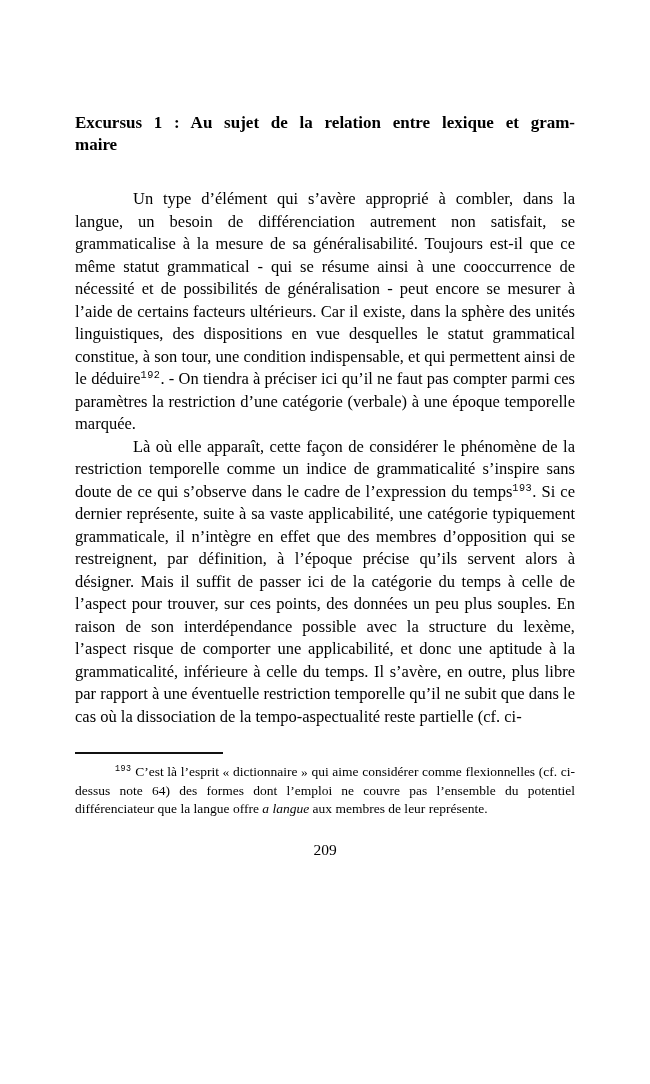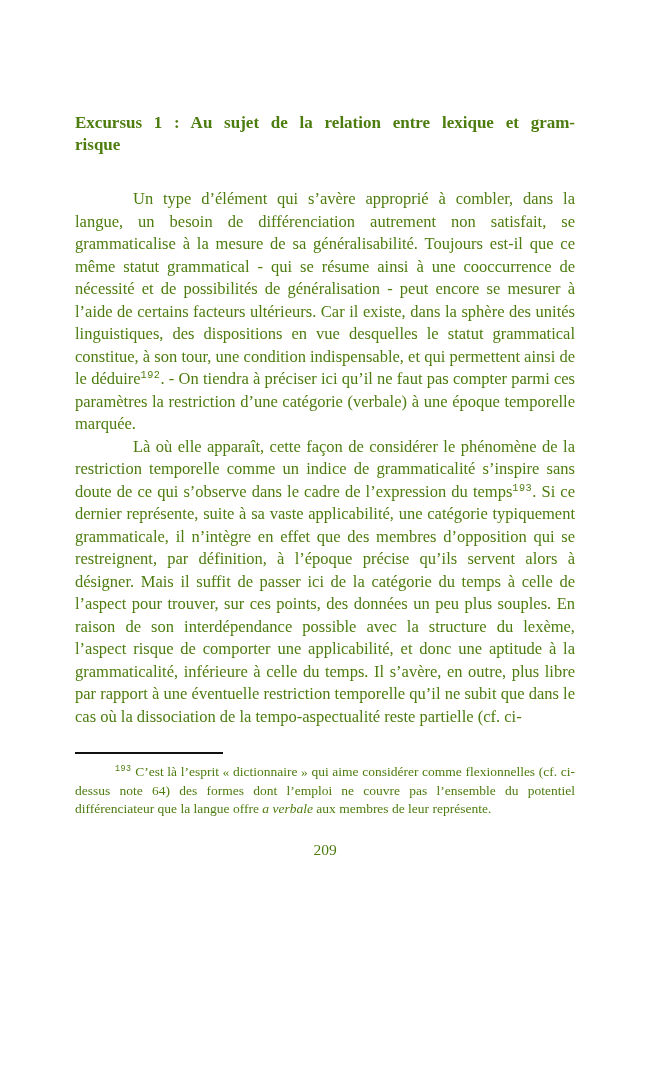--- a/index.html
+++ b/index.html
@@ -5,21 +5,21 @@
   html, body {
     margin: 0;
     padding: 0;
     background: #ffffff;
   }
   .page {
     position: relative;
     width: 650px;
     height: 1084px;
     background: #ffffff;
-    color: #4d7c0f;
+    color: #000000;
     font-family: "Liberation Serif", "DejaVu Serif", serif;
     overflow: hidden;
     box-sizing: border-box;
   }
   .content {
     position: absolute;
     top: 112px;
     left: 75px;
     width: 500px;
   }
@@ -76,29 +76,29 @@
   }
 </style>
 </head>
 <body>
 
 <div class="page">
   <div class="content">
 
     <h1 class="heading">
       <span class="h-line justify-last">Excursus 1 : Au sujet de la relation entre lexique et gram-</span>
-      <span class="h-line">risque</span>
+      <span class="h-line">maire</span>
     </h1>
 
     <p class="body-para"><span>Un type d’élément qui s’avère approprié à combler, dans la langue, un besoin de différenciation autrement non satisfait, se grammaticalise à la mesure de sa généralisabilité. Toujours est-il que ce même statut grammatical - qui se résume ainsi à une cooccurrence de nécessité et de possibilités de généralisation - peut encore se mesurer à l’aide de certains facteurs ultérieurs. Car il existe, dans la sphère des unités linguistiques, des dispositions en vue desquelles le statut grammatical constitue, à son tour, une condition indispensable, et qui permettent ainsi de le déduire</span><sup class="fn-ref">192</sup><span>. - On tiendra à préciser ici qu’il ne faut pas compter parmi ces paramètres la restriction d’une catégorie (verbale) à une époque temporelle marquée.</span></p>
 
     <p class="body-para"><span>Là où elle apparaît, cette façon de considérer le phénomène de la restriction temporelle comme un indice de grammaticalité s’inspire sans doute de ce qui s’observe dans le cadre de l’expression du temps</span><sup class="fn-ref">193</sup><span>. Si ce dernier représente, suite à sa vaste applicabilité, une catégorie typiquement grammaticale, il n’intègre en effet que des membres d’opposition qui se restreignent, par définition, à l’époque précise qu’ils servent alors à désigner. Mais il suffit de passer ici de la catégorie du temps à celle de l’aspect pour trouver, sur ces points, des données un peu plus souples. En raison de son interdépendance possible avec la structure du lexème, l’aspect risque de comporter une applicabilité, et donc une aptitude à la grammaticalité, inférieure à celle du temps. Il s’avère, en outre, plus libre par rapport à une éventuelle restriction temporelle qu’il ne subit que dans le cas où la dissociation de la tempo-aspectualité reste partielle (cf. ci-</span></p>
 
     <div class="footnote-rule"></div>
 
     <div class="footnotes">
-      <p class="footnote"><sup class="fn-ref">193</sup><span> C’est là l’esprit « dictionnaire » qui aime considérer comme flexionnelles (cf. ci-dessus note 64) des formes dont l’emploi ne couvre pas l’ensemble du potentiel différenciateur que la langue offre </span><span class="italic">a verbale</span><span> aux membres de leur représente.</span></p>
+      <p class="footnote"><sup class="fn-ref">193</sup><span> C’est là l’esprit « dictionnaire » qui aime considérer comme flexionnelles (cf. ci-dessus note 64) des formes dont l’emploi ne couvre pas l’ensemble du potentiel différenciateur que la langue offre </span><span class="italic">a langue</span><span> aux membres de leur représente.</span></p>
     </div>
 
     <div class="page-number">209</div>
 
   </div>
 </div>
 
 </body></html>

